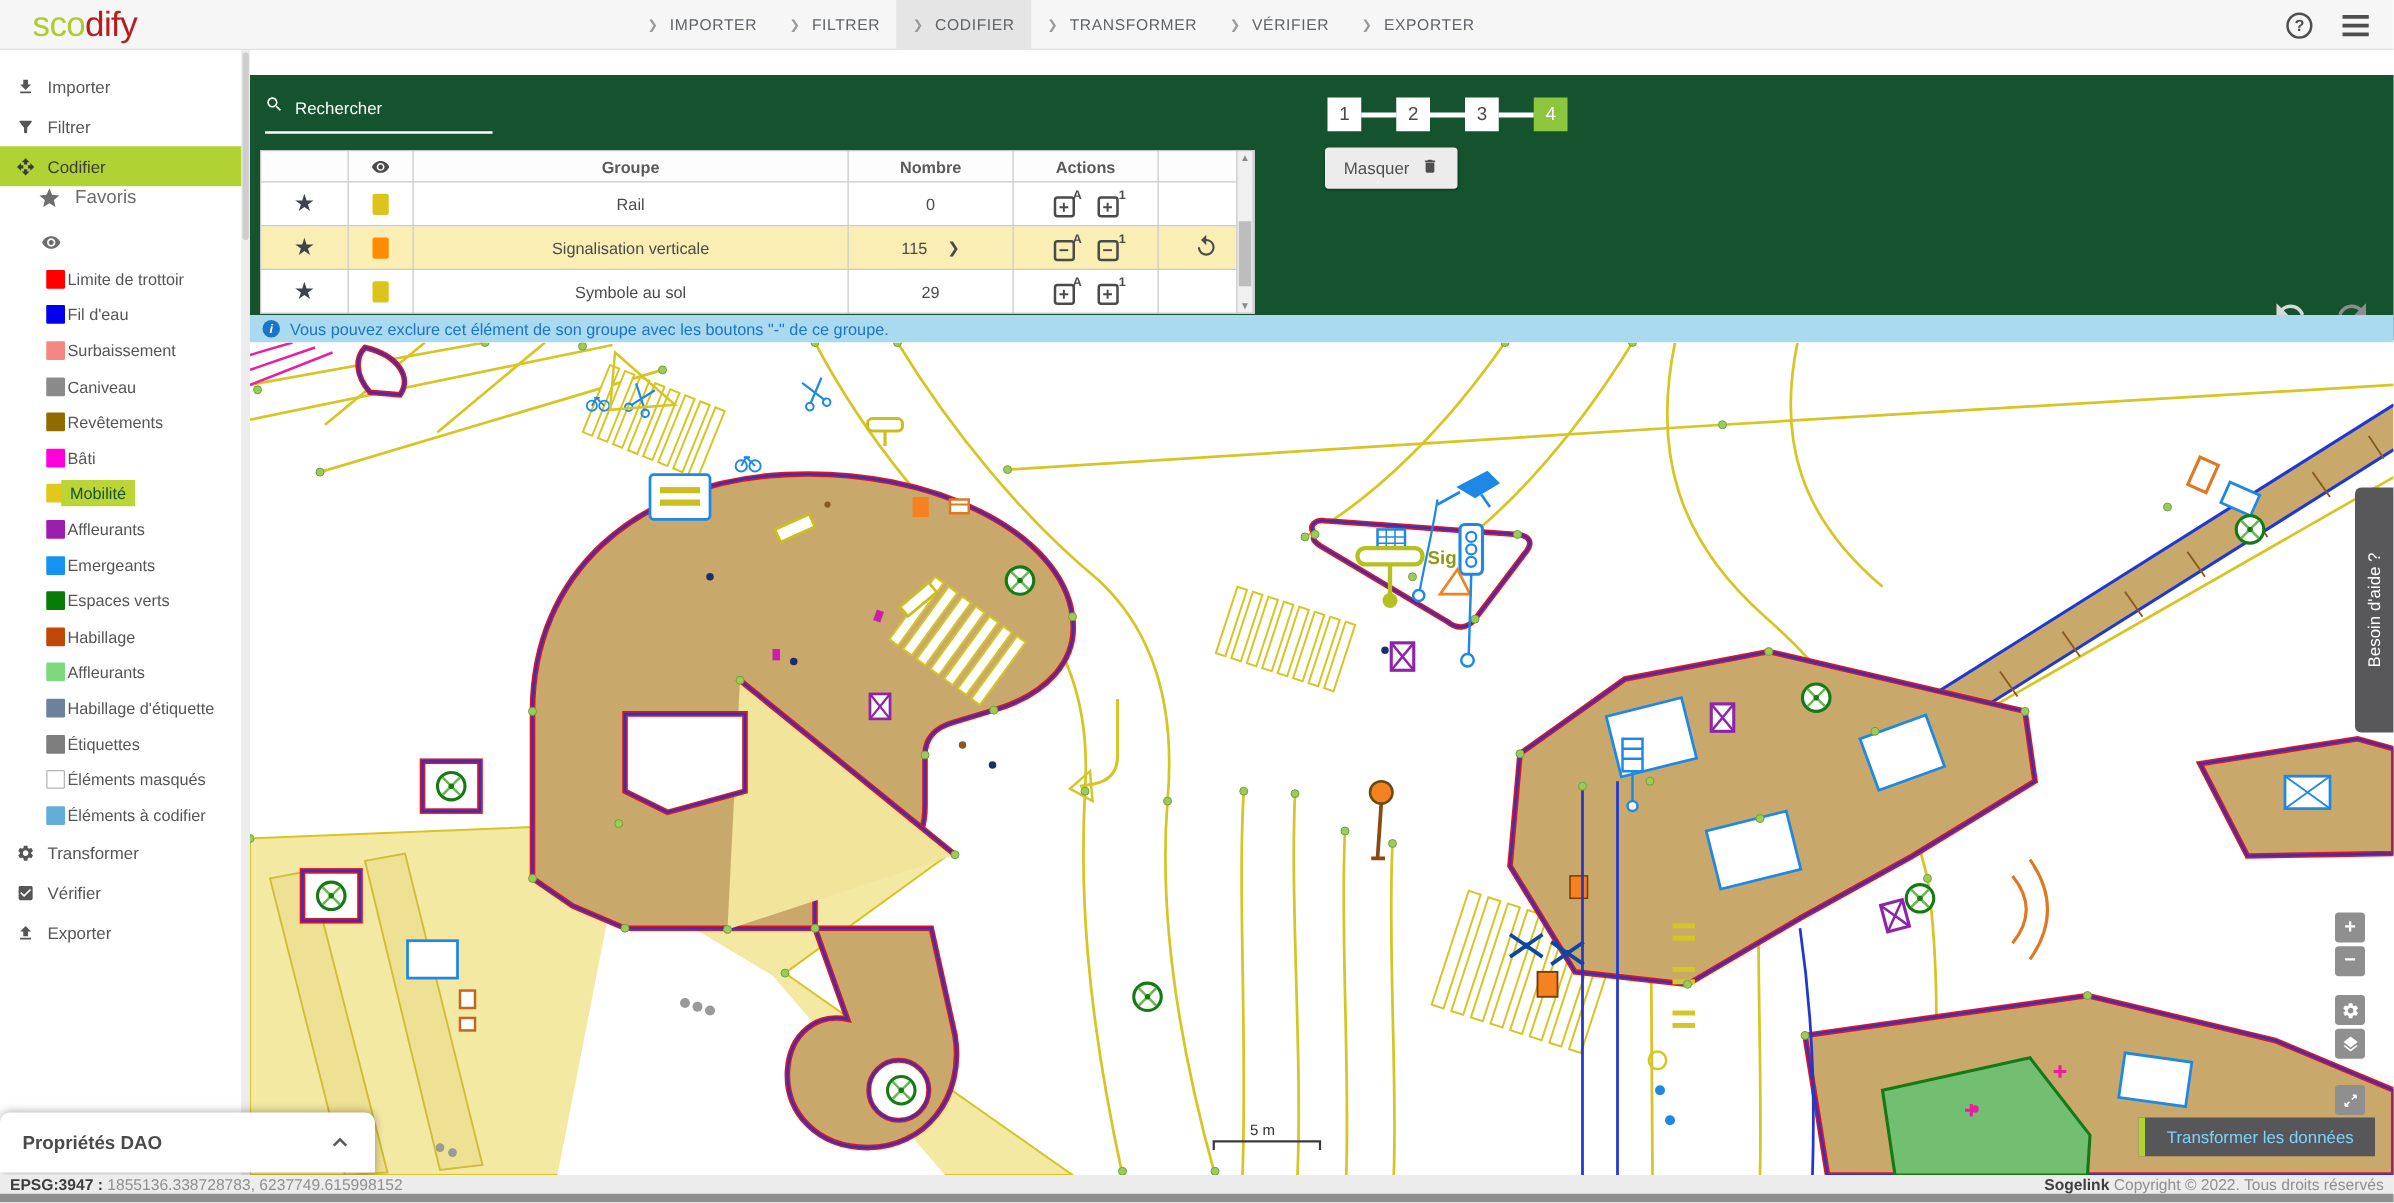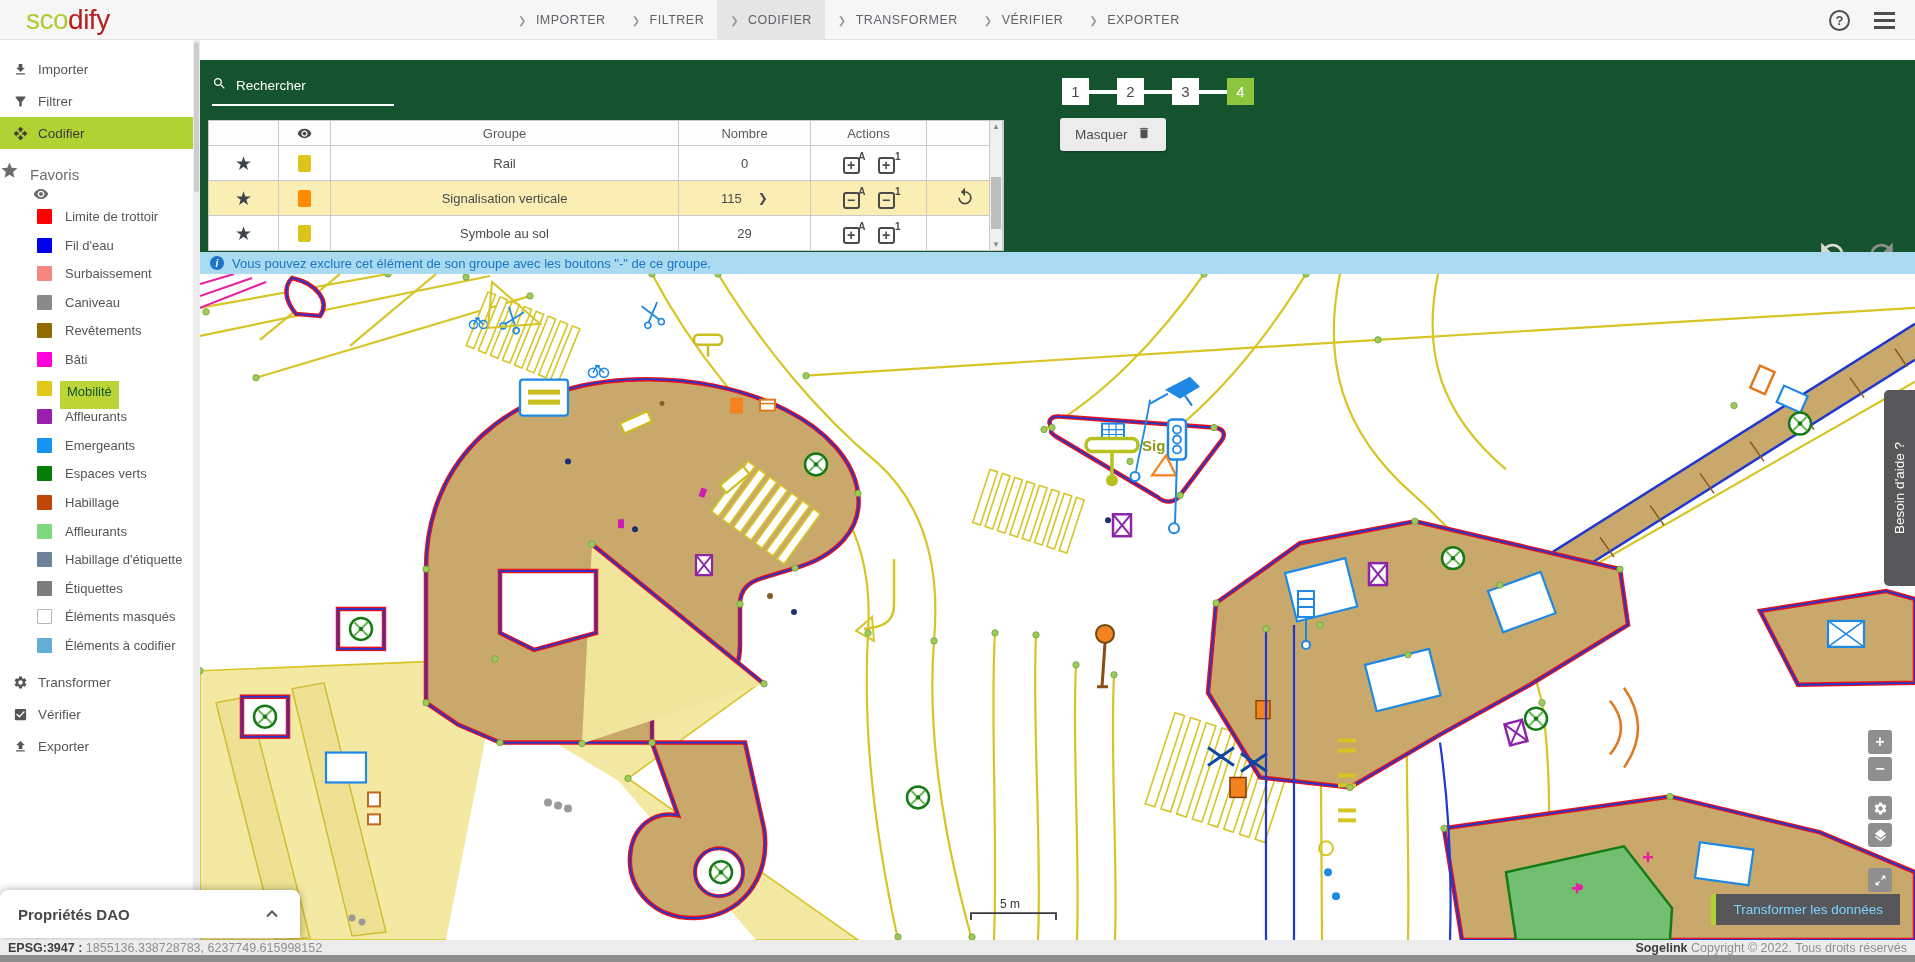--- a/index.html
+++ b/index.html
@@ -21,38 +21,38 @@
 
   
   .sidebar { position:absolute; top:40px; left:0; bottom:22px; width:200px; background:#fff; z-index:10; }
   .sidebar-scroll { position:absolute; right:0; top:0; bottom:0; width:7px; background:#ececec; }
   .sidebar-scroll i { position:absolute; top:2px; left:1px; width:5px; height:150px; background:#cdcdcd; border-radius:3px; }
   .side-item { height:32px; display:flex; align-items:center; padding-left:13px; gap:10px; font-size:13.5px; color:#565656; cursor:pointer; }
   .side-item svg { width:15px; height:15px; fill:#565656; flex:none; }
   .side-item.active { background:#b0d233; color:#3b3b3b; }
   .side-item.active svg { fill:#3b3b3b; }
   .side-top { margin-top:13px; }
-  .favoris { height:34px; display:flex; align-items:flex-end; gap:11px; font-size:15px; color:#6d6d6d; cursor:pointer; }
+  .favoris { height:34px; display:flex; align-items:flex-start; padding-left:30px; gap:11px; font-size:15px; color:#6d6d6d; cursor:pointer; }
   .favoris svg { width:19px; height:19px; fill:#6d6d6d; }
   .eye-row { height:26px; display:flex; align-items:center; padding-left:33px; cursor:pointer; }
   .eye-row svg { width:16px; height:16px; fill:#6d6d6d; }
-  .layer-row { height:28.6px; display:flex; padding-left:37px; gap:13px; font-size:13px; color:#555; cursor:pointer; }
+  .layer-row { height:28.6px; display:flex; align-items:center; padding-left:37px; gap:2px; font-size:13px; color:#555; cursor:pointer; }
   .layer-sw { width:15px; height:15px; border-radius:1px; flex:none; }
   .layer-label.hl { background:#bcd435; padding:3px 7px; margin-left:-5px; color:#14532d; }
 
   
   .main { position:absolute; left:200px; top:40px; right:0; bottom:22px; }
   .panel { position:absolute; top:0; left:0; right:0; height:212px; background:#14532d;margin-top:20px; }
   .search { position:absolute; left:12px; top:16px; width:182px; border-bottom:2px solid #fff; display:flex; align-items:center; gap:9px; padding-bottom:9px; }
   .search svg { width:15px; height:15px; fill:#fff; flex:none; }
   .search input { background:transparent; border:none; outline:none; color:#fff; font-size:13.5px; width:150px; }
   .search input::placeholder { color:#fff; opacity:1; }
   .gtable { position:absolute; left:8px; top:60px; width:795px; border-collapse:collapse; background:#fff; font-size:13px; color:#4a4a49; table-layout:fixed; }
   .gtable th, .gtable td { border:1px solid #c9c9c9; text-align:center; }
-  .gtable th { height:25px; font-weight:normal; color:#5a5a5a; background:#fdfdfd; }
+  .gtable th { height:25px; font-weight:bold; color:#5a5a5a; background:#fdfdfd; }
   .gtable td { height:35px; }
   .gtable tr.selected td { background:#fbeeb5; }
   .col-star{width:70px;} .col-sw{width:52px;} .col-g{width:348px;} .col-n{width:132px;} .col-a{width:116px;} .col-x{width:77px;}
   .star { color:#3f444c; font-size:19px; cursor:pointer; }
   .sw { display:inline-block; width:13px; height:17px; border-radius:2px; vertical-align:middle; }
   .head-eye svg { width:15px; height:15px; fill:#4a4a49; vertical-align:middle; }
   .cnt-wrap { display:inline-flex; align-items:center; gap:16px; }
   .xp { font-size:12px; font-weight:bold; color:#4a4a49; cursor:pointer; }
   .abtn { background:none; border:none; position:relative; margin:0 9px; cursor:pointer; padding:0; top:2px; }
   .abtn .bx { display:inline-flex; width:17px; height:17px; border:2px solid #4a4a49; border-radius:3px; align-items:center; justify-content:center; font-size:14px; font-weight:bold; color:#4a4a49; }

